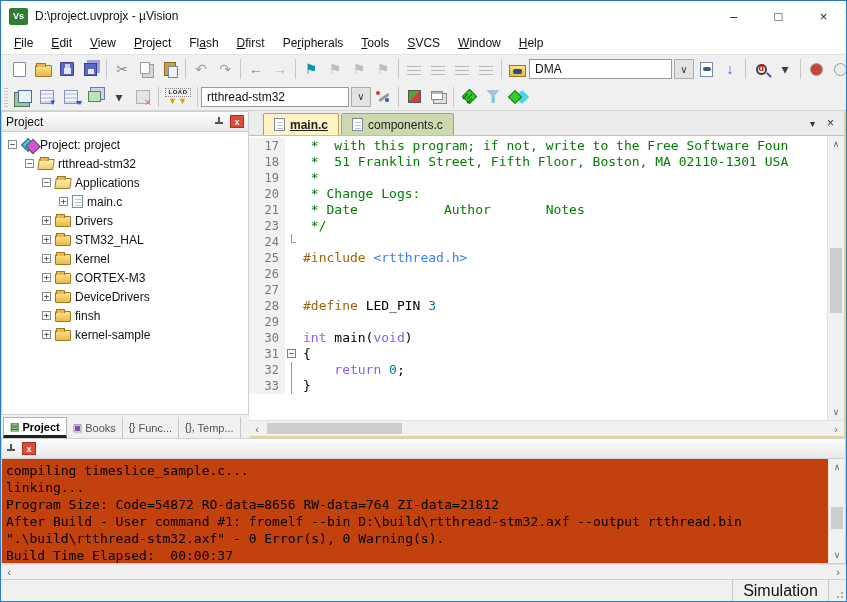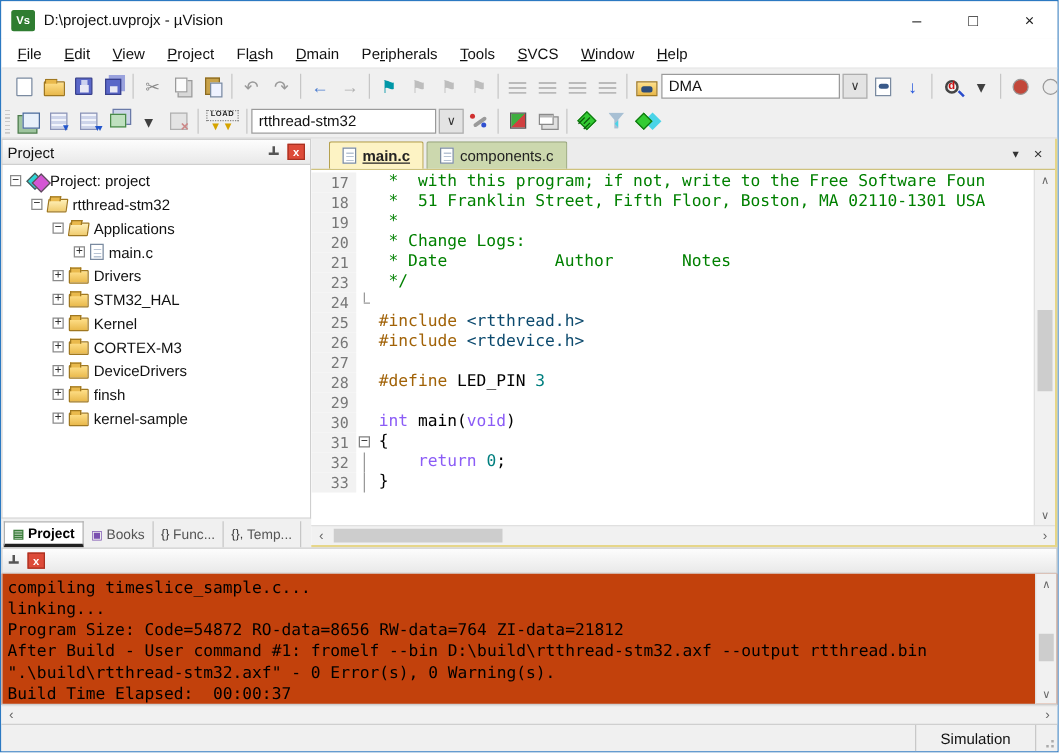--- a/index.html
+++ b/index.html
@@ -109,38 +109,38 @@
   .code-wrap{flex:1;display:flex;min-height:0}
   .code-lines{flex:1;overflow:hidden;padding-top:2px}
   .cline{display:flex;height:16px;font-family:"DejaVu Sans Mono",monospace;font-size:13px;line-height:16px}
   .gut{width:36px;background:#f2f2f2;color:#777;text-align:right;padding-right:6px;font-size:12px;flex:0 0 auto}
   .fold{width:14px;position:relative;flex:0 0 auto}
   .fbox{position:absolute;left:2px;top:3px;width:9px;height:9px;border:1px solid #808080;background:#fff;font-size:9px;line-height:7px;text-align:center;color:#333}
   .fline::before{content:"";position:absolute;left:6px;top:0;bottom:0;width:1px;background:#999}
   .fend::before{content:"";position:absolute;left:6px;top:0;height:8px;width:1px;background:#999}
   .fend::after{content:"";position:absolute;left:6px;top:8px;width:5px;height:1px;background:#999}
   .ctext{white-space:pre;padding-left:4px}
-  .tok-c{color:#008000}.tok-p{color:#a16207}.tok-h{color:#0c4a6e}.tok-k{color:#8b5cf6}.tok-n{color:#007f7f}.tok-t{color:#000}
+  .tok-c{color:#008000}.tok-p{color:#a16207}.tok-h{color:#3b82f6}.tok-k{color:#8b5cf6}.tok-n{color:#007f7f}.tok-t{color:#000}
   .vscroll{width:17px;background:#f1f1f1;border-left:1px solid #e0e0e0;display:flex;flex-direction:column;flex:0 0 auto}
   .sarrow{height:16px;display:flex;align-items:center;justify-content:center;color:#666;font-size:9px}
   .vtrack{flex:1;position:relative}
   .vthumb{position:absolute;left:2px;right:2px;background:#cdcdcd}
   .hscroll{height:16px;background:#f1f1f1;border-top:1px solid #e0e0e0;display:flex;align-items:center;flex:0 0 auto}
   .harrow{width:16px;display:flex;align-items:center;justify-content:center;color:#666;font-size:11px}
   .htrack{flex:1;height:100%;position:relative}
   .hthumb{position:absolute;top:2px;bottom:2px;background:#cdcdcd}
 
   
   .build-panel{height:141px;display:flex;flex-direction:column;background:#f0f0f0;flex:0 0 auto}
   .build-body{flex:1;display:flex;min-height:0;background:#c2410c;border:1px solid #cfcfcf;border-top:none}
   .build-lines{flex:1;padding:3px 4px;font-family:"DejaVu Sans Mono",monospace;font-size:13px;line-height:17px;white-space:pre;overflow:hidden;color:#000}
   .build-hscroll{height:15px}
 
   
-  .statusbar{height:22px;background:#f0f0f0;border-top:1px solid #cfcfcf;display:flex;align-items:center;font-size:12px;color:#111;flex:0 0 auto}
+  .statusbar{height:22px;background:#f0f0f0;border-top:1px solid #cfcfcf;display:flex;align-items:center;font-size:16px;color:#111;flex:0 0 auto}
   .sb-spacer{flex:1}
   .sb-cell{border-left:1px solid #c8c8c8;height:100%;display:flex;align-items:center;justify-content:center}
   .sb-sim{width:96px}
   .sb-grip{width:18px;position:relative}
   .sb-grip::after{content:"";position:absolute;right:3px;bottom:3px;width:2px;height:2px;background:#aaa;box-shadow:-4px 0 0 #aaa,0 -4px 0 #aaa}
 </style>
 </head>
 <body>
 
 <div class="window">
@@ -154,21 +154,21 @@
       <span class="win-btn">×</span>
     </span>
   </div>
 
   <div class="menubar">
       <span class="menu-item"><span></span><span class="u">F</span><span>ile</span></span>
       <span class="menu-item"><span></span><span class="u">E</span><span>dit</span></span>
       <span class="menu-item"><span></span><span class="u">V</span><span>iew</span></span>
       <span class="menu-item"><span></span><span class="u">P</span><span>roject</span></span>
       <span class="menu-item"><span>Fl</span><span class="u">a</span><span>sh</span></span>
-      <span class="menu-item"><span></span><span class="u">D</span><span>main</span></span>
+      <span class="menu-item"><span></span><span class="u">D</span><span>first</span></span>
       <span class="menu-item"><span>Pe</span><span class="u">r</span><span>ipherals</span></span>
       <span class="menu-item"><span></span><span class="u">T</span><span>ools</span></span>
       <span class="menu-item"><span></span><span class="u">S</span><span>VCS</span></span>
       <span class="menu-item"><span></span><span class="u">W</span><span>indow</span></span>
       <span class="menu-item"><span></span><span class="u">H</span><span>elp</span></span>
     </div>
 
   <div class="toolbar">
     <span class="tgrip"></span>
   <span class="tbtn">
@@ -456,21 +456,20 @@
               <span class="ctext"></span>
             </div>
             <div class="cline">
               <span class="gut">25</span>
               <span class="fold"></span>
               <span class="ctext"><span class="tok-p">#include </span><span class="tok-h">&lt;rtthread.h&gt;</span></span>
             </div>
             <div class="cline">
               <span class="gut">26</span>
               <span class="fold"></span>
-              <span class="ctext"><span class="tok-p">#include </span><span class="tok-h">&lt;rtdevice.h&gt;</span></span>
             </div>
             <div class="cline">
               <span class="gut">27</span>
               <span class="fold"></span>
               <span class="ctext"></span>
             </div>
             <div class="cline">
               <span class="gut">28</span>
               <span class="fold"></span>
               <span class="ctext"><span class="tok-p">#define </span><span class="tok-t">LED_PIN </span><span class="tok-n">3</span></span>

